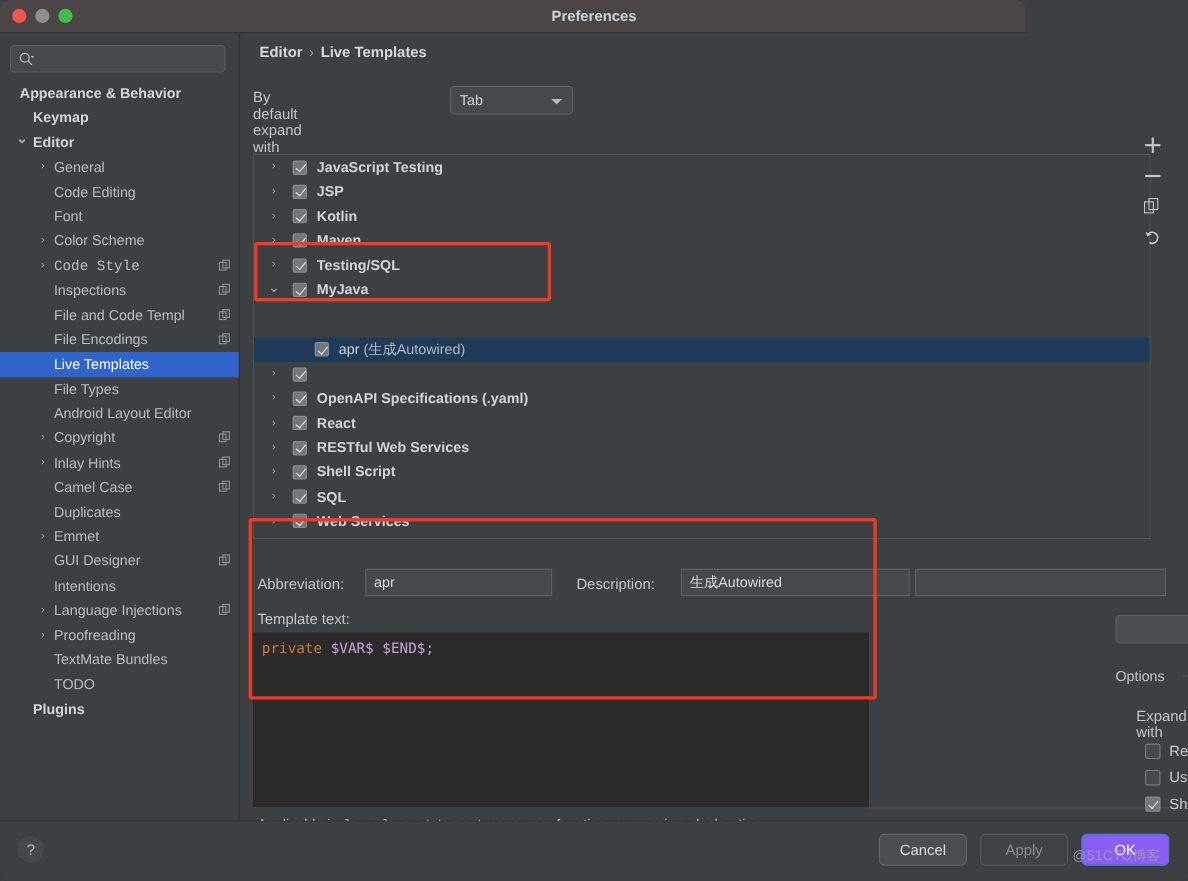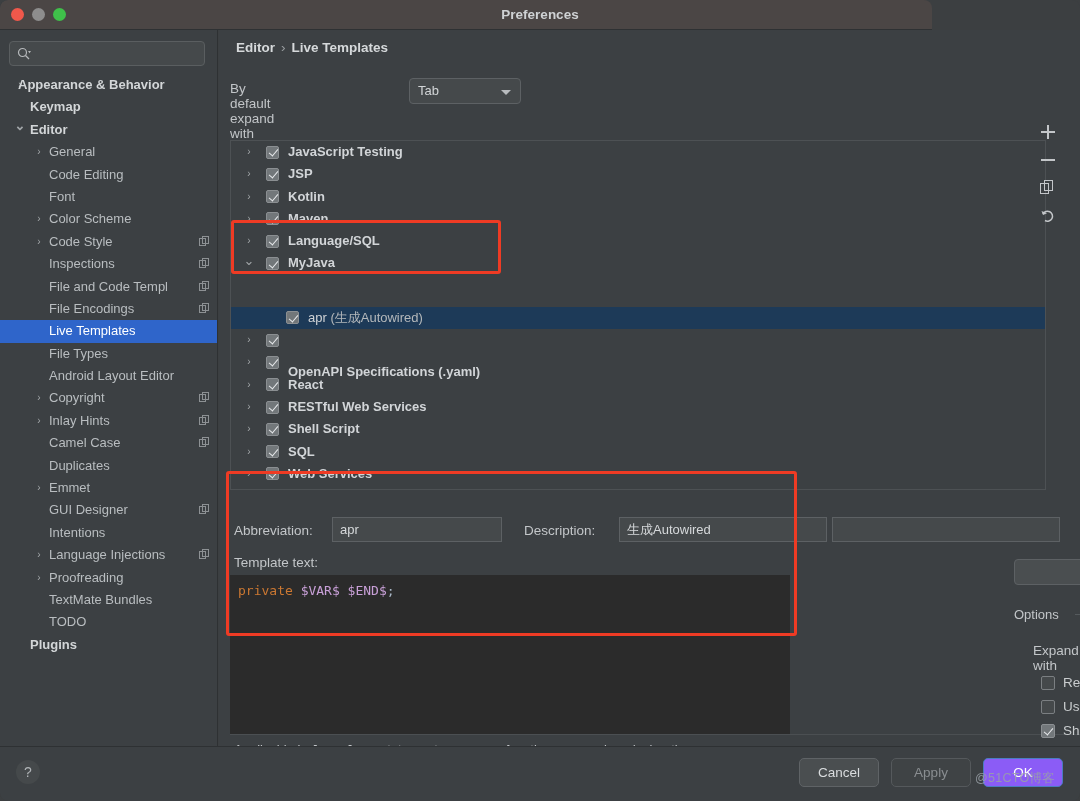--- a/index.html
+++ b/index.html
@@ -333,21 +333,21 @@
         </div>
         <div class="nav-item">
           <span class="nav-label" style="left: 49px;">Font</span>
         </div>
         <div class="nav-item">
           <span class="nav-caret" style="left: 33px;">›</span>
           <span class="nav-label" style="left: 49px;">Color Scheme</span>
         </div>
         <div class="nav-item">
           <span class="nav-caret" style="left: 33px;">›</span>
-          <span class="nav-label" style="left: 49px;">Code Style</span>
+          <span class="nav-label" style="left: 49px; font-family: Liberation Mono, monospace;">Code Style</span>
           <span class="nav-copy-icon">
             <i class="b"></i>
             <i class="a"></i>
           </span>
         </div>
         <div class="nav-item">
           <span class="nav-label" style="left: 49px;">Inspections</span>
           <span class="nav-copy-icon">
             <i class="b"></i>
             <i class="a"></i>
@@ -472,39 +472,39 @@
             <span class="tpl-label" style="left: 57px;"><span>Kotlin</span></span>
           </div>
           <div class="tpl-row group">
             <span class="tpl-caret">›</span>
             <span class="tpl-check" style="left: 35px;"></span>
             <span class="tpl-label" style="left: 57px;"><span>Maven</span></span>
           </div>
           <div class="tpl-row group">
             <span class="tpl-caret">›</span>
             <span class="tpl-check" style="left: 35px;"></span>
-            <span class="tpl-label" style="left: 57px;"><span>Language/SQL</span></span>
+            <span class="tpl-label" style="left: 57px;"><span>Testing/SQL</span></span>
           </div>
           <div class="tpl-row group">
             <span class="tpl-caret" style="font-size: 13px; line-height: 17px;">⌄</span>
             <span class="tpl-check" style="left: 35px;"></span>
             <span class="tpl-label" style="left: 57px;"><span>MyJava</span></span>
           </div>
           <div class="tpl-row child selected">
             <span class="tpl-check" style="left: 55px;"></span>
             <span class="tpl-label" style="left: 77px;"><span>apr</span><span class="dim"> (生成Autowired)</span></span>
           </div>
           <div class="tpl-row group">
             <span class="tpl-caret">›</span>
             <span class="tpl-check" style="left: 35px;"></span>
           </div>
           <div class="tpl-row group">
             <span class="tpl-caret">›</span>
             <span class="tpl-check" style="left: 35px;"></span>
-            <span class="tpl-label" style="left: 57px; margin-top: 10px;"><span>OpenAPI Specifications (.yaml)</span></span>
+            <span class="tpl-label" style="left: 57px;"><span>OpenAPI Specifications (.yaml)</span></span>
           </div>
           <div class="tpl-row group">
             <span class="tpl-caret">›</span>
             <span class="tpl-check" style="left: 35px;"></span>
             <span class="tpl-label" style="left: 57px;"><span>React</span></span>
           </div>
           <div class="tpl-row group">
             <span class="tpl-caret">›</span>
             <span class="tpl-check" style="left: 35px;"></span>
             <span class="tpl-label" style="left: 57px;"><span>RESTful Web Services</span></span>

